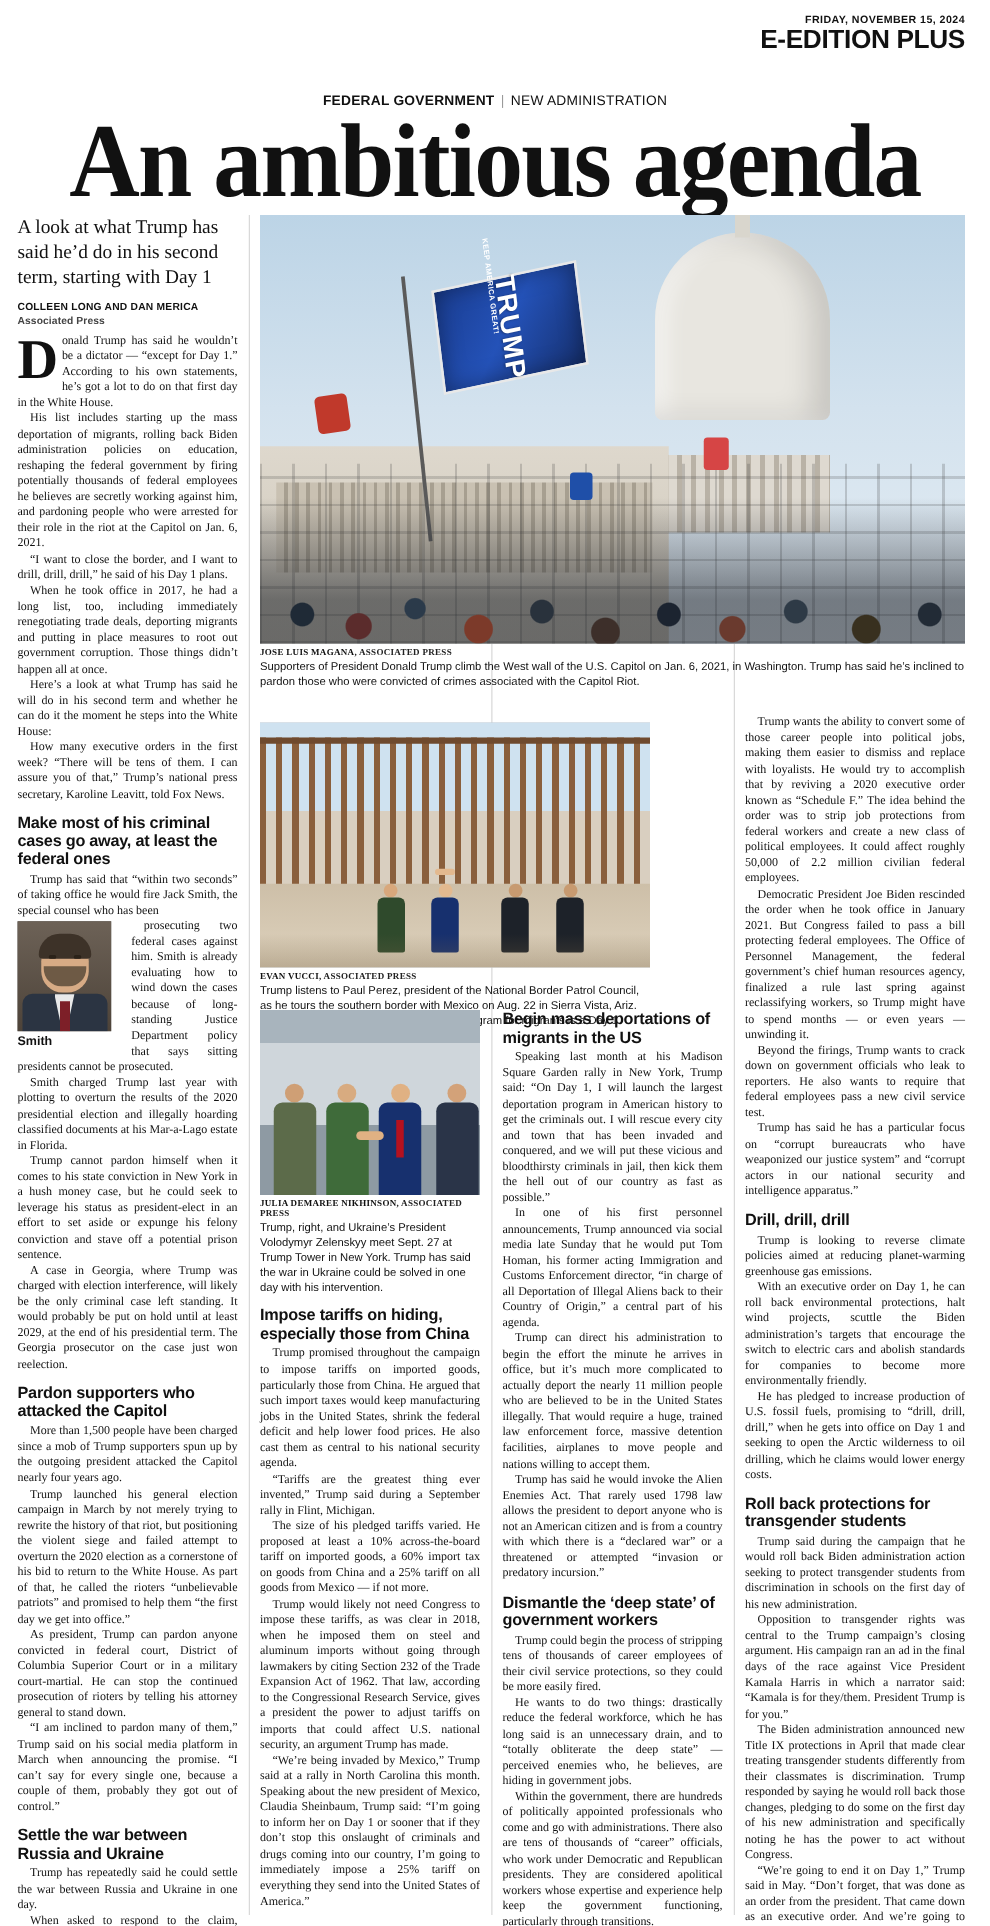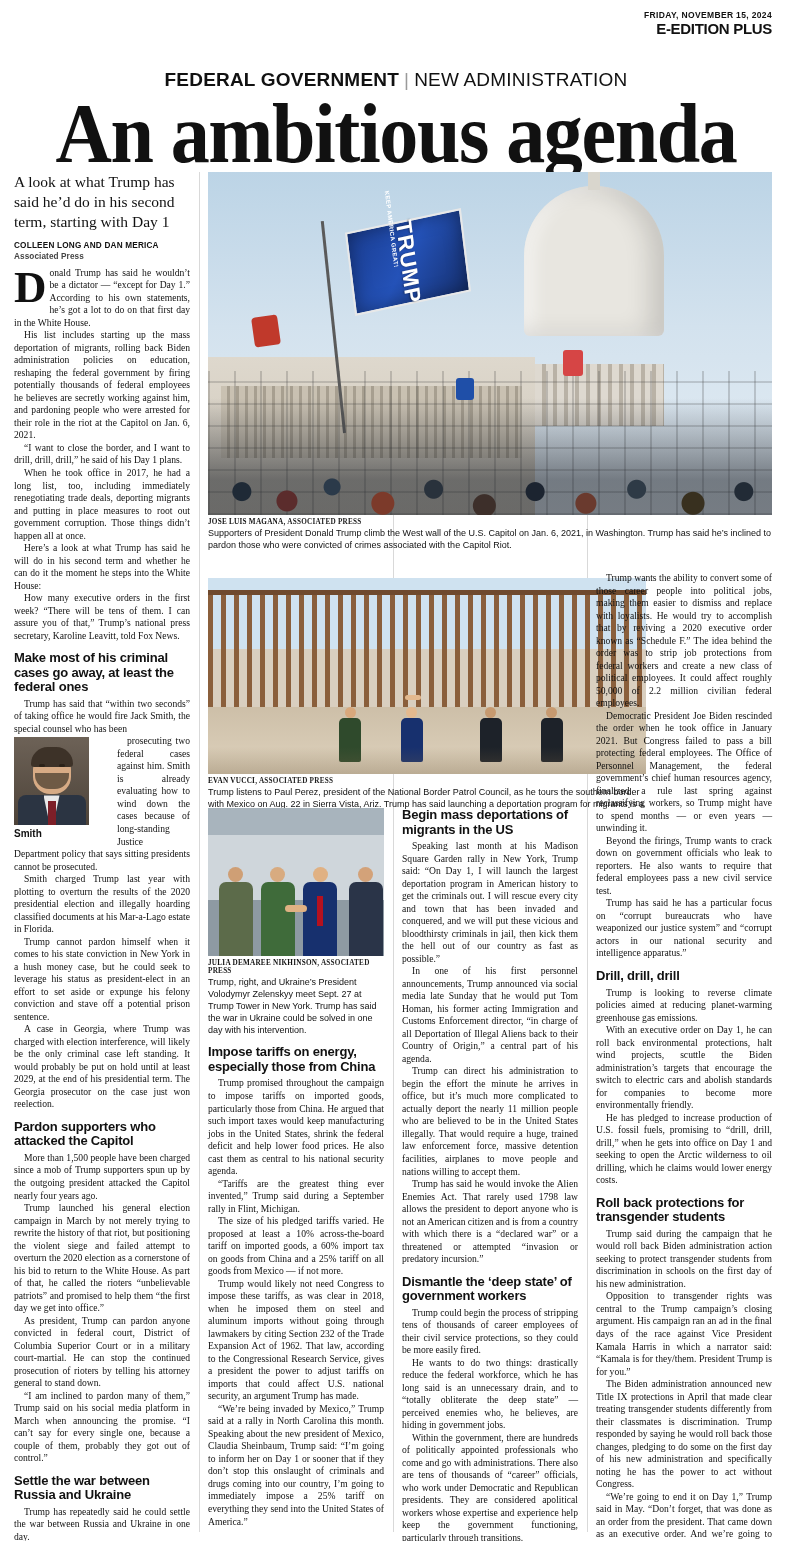--- a/index.html
+++ b/index.html
@@ -16,29 +16,29 @@
 
   
   .masthead { text-align:right; padding-right:6px; }
   .mast-date {
     font-family:"Liberation Sans", sans-serif;
     font-weight:bold; font-size:8.5px; letter-spacing:.35px;
     color:#111; margin-bottom:1px;
   }
   .mast-title {
     font-family:"Liberation Sans", sans-serif;
-    font-weight:bold; font-size:15px; letter-spacing:-.3px; line-height:1;
+    font-weight:bold; font-size:21px; letter-spacing:-.3px; line-height:1;
     color:#111;
   }
 
   
   .kicker { text-align:center; margin-top:33px; font-size:0; }
   .kicker span {
     font-family:"Liberation Sans", sans-serif;
-    font-size:19px; letter-spacing:.2px; vertical-align:middle;
+    font-size:11px; letter-spacing:.2px; vertical-align:middle;
   }
   .kicker .k1 { font-weight:bold; }
   .kicker .kdiv { color:#9a9a9a; margin:0 5px; font-weight:300; }
   .kicker .k2 { font-weight:400; }
 
   .headline {
     text-align:center;
     font-family:"Liberation Serif", serif;
     font-weight:bold;
     font-size:84px;
@@ -108,21 +108,21 @@
     font-weight:bold; font-size:7.2px; letter-spacing:.25px;
     text-align:left; text-transform:uppercase; margin:3px 0 2px 0;
   }
   .credit .org { color:#222; font-weight:bold; }
   .caption {
     font-family:"Liberation Sans", sans-serif;
     font-size:9px; line-height:1.32; color:#111; margin-bottom:7px;
   }
 
   
-  .mug-wrap { float:left; width:81px; margin:2px 22px 1px 0; }
+  .mug-wrap { float:left; width:81px; margin:2px 10px 1px 0; }
   .mug { width:75px; height:88px; overflow:hidden; position:relative; background:#4a443e;}
   .mug-name {
     font-family:"Liberation Sans", sans-serif;
     font-weight:bold; font-size:10px; margin-top:3px;
   }
 
   
   .cap-scene { position:absolute; inset:0; }
   .sky { position:absolute; inset:0;
     background:linear-gradient(#bcd4e6 0%, #d3e2ee 45%, #e6eef4 100%); }
@@ -314,21 +314,21 @@
           <div style="position:absolute;left:63%;top:52%;width:20px;height:26px;background:#d64545;border-radius:3px;"></div>
           <div style="position:absolute;left:44%;top:60%;width:18px;height:22px;background:#1f4fa8;border-radius:3px;"></div>
         </div>
       </div>
       <div class="credit">
         <span>JOSE LUIS MAGANA</span><span>, </span><span class="org">ASSOCIATED PRESS</span>
       </div>
       <div class="caption">Supporters of President Donald Trump climb the West wall of the U.S. Capitol on Jan. 6, 2021, in Washington. Trump has said he’s inclined to pardon those who were convicted of crimes associated with the Capitol Riot.</div>
     </div>
 
-    <div style="position:absolute; left:194px; top:406px; width:438px;">
+    <div style="position:absolute; left:194px; top:406px; width:312px;">
       <div class="photo" style="height:196px;">
         <div class="border-scene">
           <div class="fence"></div>
           <div class="fence-top"></div>
           <div class="ground"></div>
           <div class="fig green" style="left:30%;">
               <div class="head"></div>
               <div class="body"></div>
             </div>
           <div class="fig suit" style="left:44%;">
@@ -375,21 +375,21 @@
               <div class="b" style="background:#2a3448;"></div>
             </div>
           <div style="position:absolute;left:44%;bottom:30%;width:22px;height:7px;background:#e0b183;border-radius:4px;"></div>
         </div>
       </div>
       <div class="credit">
         <span>JULIA DEMAREE NIKHINSON</span><span>, </span><span class="org">ASSOCIATED PRESS</span>
       </div>
       <div class="caption">Trump, right, and Ukraine’s President Volodymyr Zelenskyy meet Sept. 27 at Trump Tower in New York. Trump has said the war in Ukraine could be solved in one day with his intervention.</div>
 
-      <div class="subhead">Impose tariffs on energy, especially those from China</div>
+      <div class="subhead">Impose tariffs on hiding, especially those from China</div>
       <p class="body">Trump promised throughout the campaign to impose tariffs on imported goods, particularly those from China. He argued that such import taxes would keep manufacturing jobs in the United States, shrink the federal deficit and help lower food prices. He also cast them as central to his national security agenda.</p>
       <p class="body">“Tariffs are the greatest thing ever invented,” Trump said during a September rally in Flint, Michigan.</p>
       <p class="body">The size of his pledged tariffs varied. He proposed at least a 10% across-the-board tariff on imported goods, a 60% import tax on goods from China and a 25% tariff on all goods from Mexico — if not more.</p>
       <p class="body">Trump would likely not need Congress to impose these tariffs, as was clear in 2018, when he imposed them on steel and aluminum imports without going through lawmakers by citing Section 232 of the Trade Expansion Act of 1962. That law, according to the Congressional Research Service, gives a president the power to adjust tariffs on imports that could affect U.S. national security, an argument Trump has made.</p>
       <p class="body">“We’re being invaded by Mexico,” Trump said at a rally in North Carolina this month. Speaking about the new president of Mexico, Claudia Sheinbaum, Trump said: “I’m going to inform her on Day 1 or sooner that if they don’t stop this onslaught of criminals and drugs coming into our country, I’m going to immediately impose a 25% tariff on everything they send into the United States of America.”</p>
     </div>
 
     <div style="position:absolute; left:388px; top:636px; width:176px;">
       <div class="subhead first">Begin mass deportations of migrants in the US</div>
       <p class="body">Speaking last month at his Madison Square Garden rally in New York, Trump said: “On Day 1, I will launch the largest deportation program in American history to get the criminals out. I will rescue every city and town that has been invaded and conquered, and we will put these vicious and bloodthirsty criminals in jail, then kick them the hell out of our country as fast as possible.”</p>

